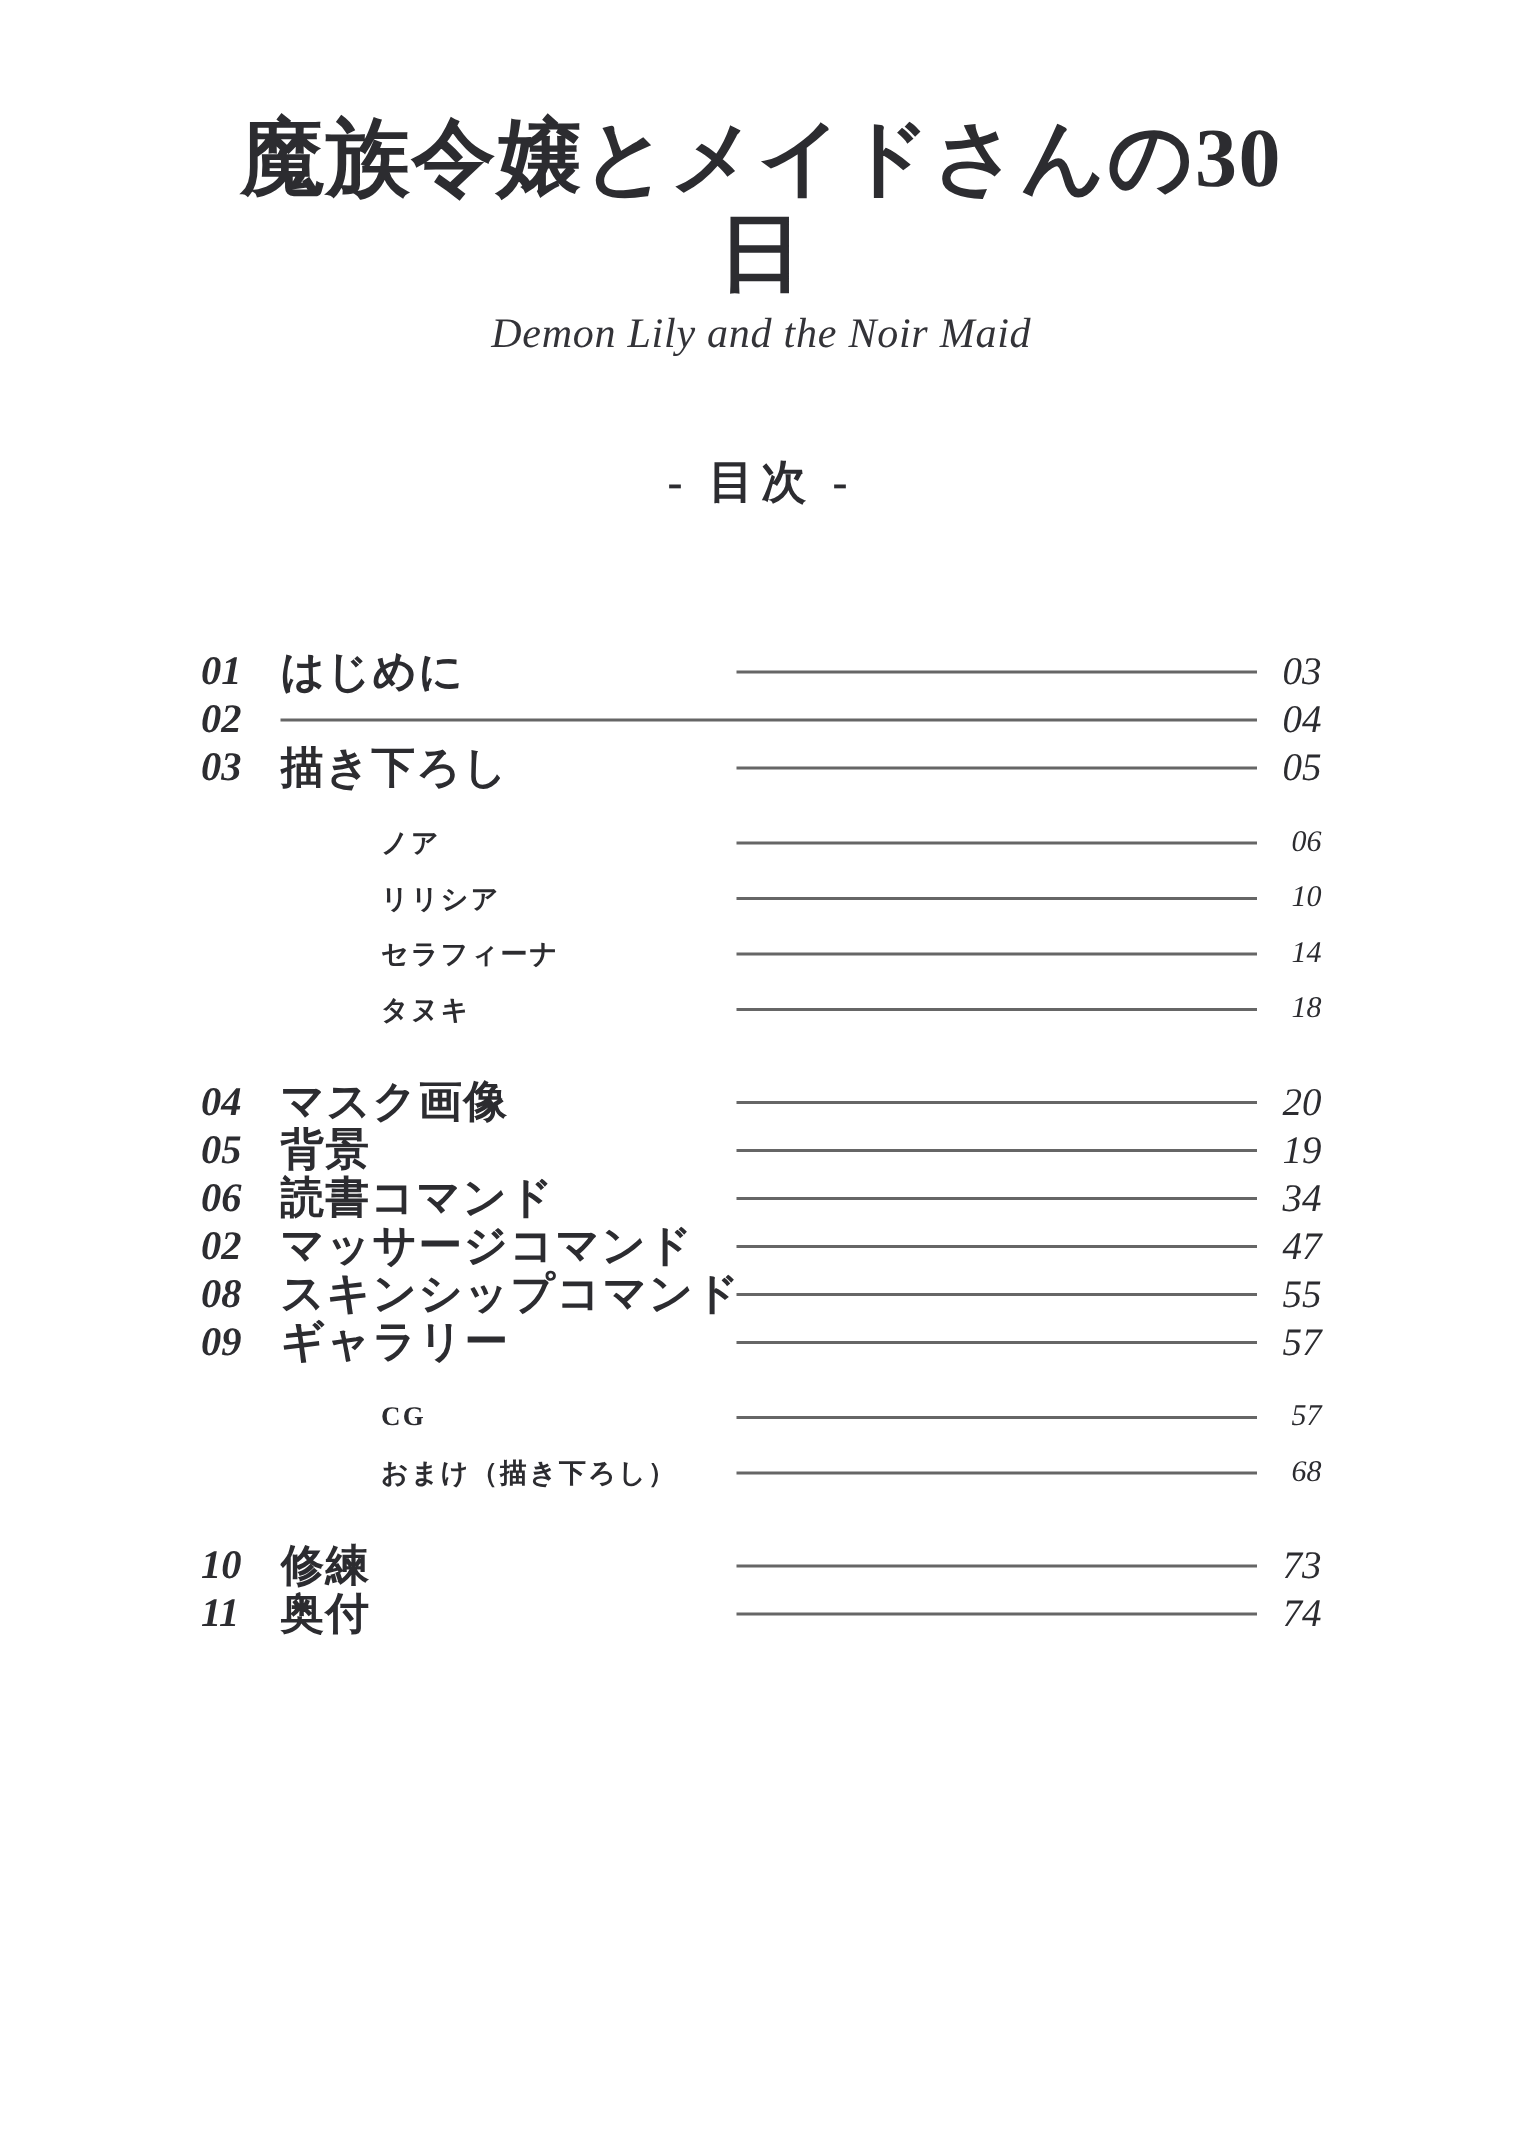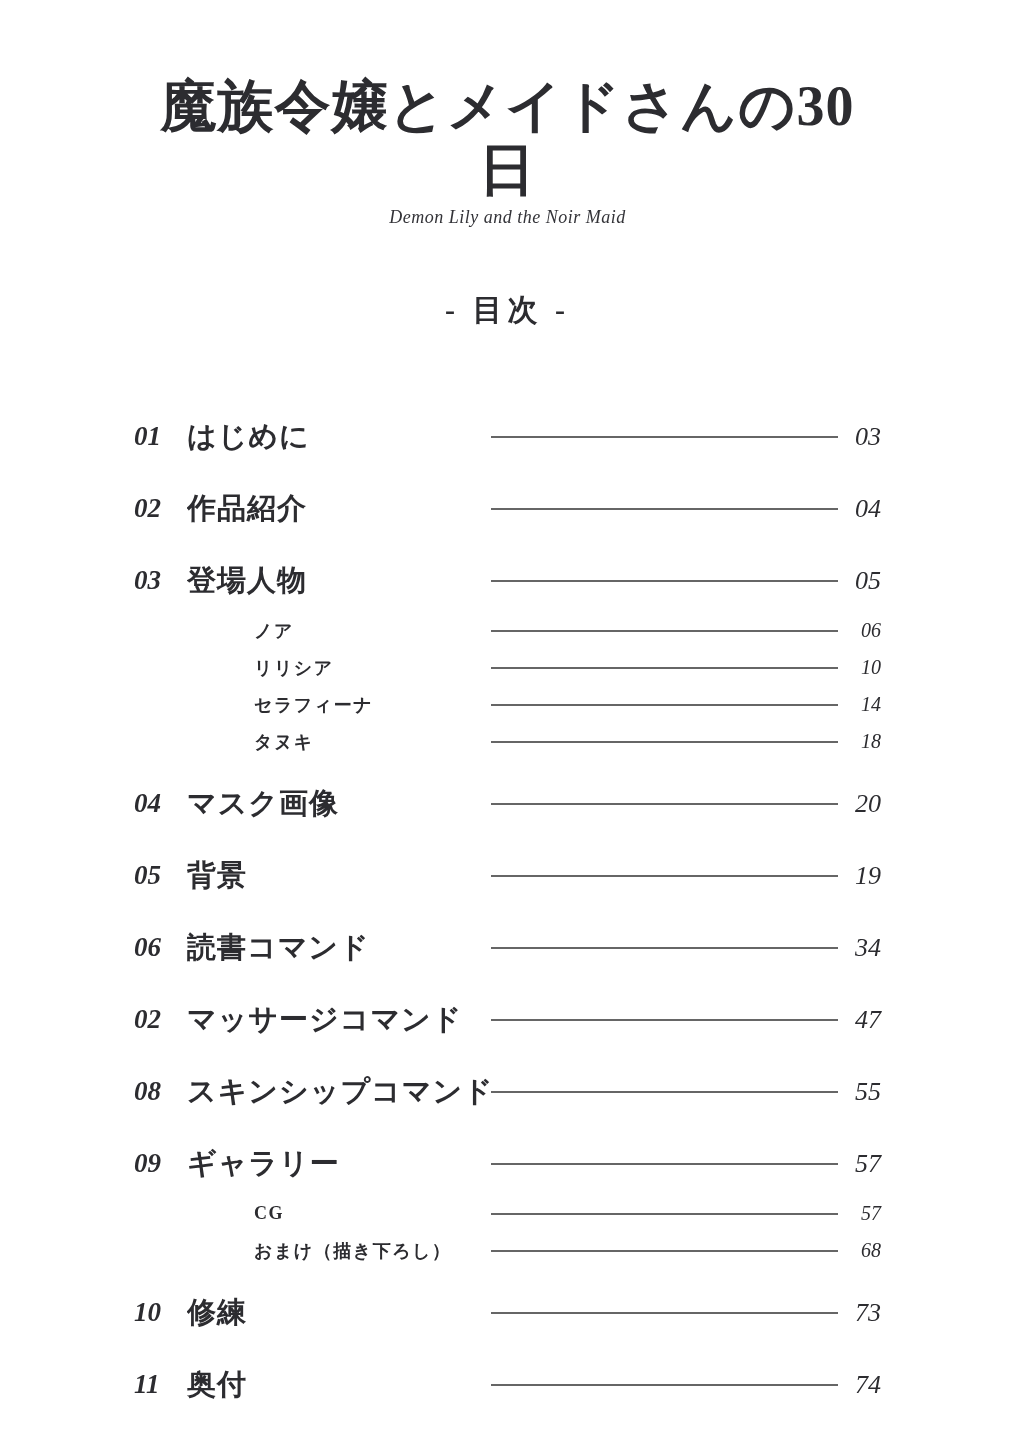--- a/index.html
+++ b/index.html
@@ -18,42 +18,42 @@
   header { text-align: center; }
   .title {
     margin: 8px 0 0 0;
     font-size: 56px;
     line-height: 1.15;
     font-weight: 600;
     letter-spacing: 1px;
   }
   .subtitle {
     margin-top: 4px;
-    font-size: 18px;
+    font-size: 28px;
     font-style: italic;
     font-weight: 500;
     letter-spacing: 0.5px;
     color: #333338;
   }
   .toc-heading {
     margin-top: 62px;
     text-align: center;
     font-size: 30px;
     font-weight: 600;
     letter-spacing: 5px;
   }
   .toc { display: block; }
   .row {
     display: flex;
     align-items: center;
   }
   .row.main { height: 32px; }
   .row.sub  { height: 24px; }
   .toc .row:first-child { margin-top: 90px; }
-  .row.main + .row.main { margin-top: 40px; }
+  .row.main + .row.main { }
   .row.main + .row.sub  { margin-top: 22px; }
   .row.sub  + .row.sub  { margin-top: 13px; }
   .row.sub  + .row.main { margin-top: 34px; }
   .num {
     width: 53px;
     flex: 0 0 53px;
     font-size: 27px;
     font-style: italic;
     font-weight: 700;
   }
@@ -109,28 +109,27 @@
 
     <div class="row main">
       <span class="num">01</span>
       <span class="label">はじめに</span>
       <span class="leader"></span>
       <span class="pagenum">03</span>
     </div>
 
     <div class="row main">
       <span class="num">02</span>
-      <span class="label">作品紹介</span>
       <span class="leader"></span>
       <span class="pagenum">04</span>
     </div>
 
     <div class="row main">
       <span class="num">03</span>
-      <span class="label">登場人物</span>
+      <span class="label">描き下ろし</span>
       <span class="leader"></span>
       <span class="pagenum">05</span>
     </div>
 
     <div class="row sub">
       <span class="label">ノア</span>
       <span class="leader"></span>
       <span class="pagenum">06</span>
     </div>
 

